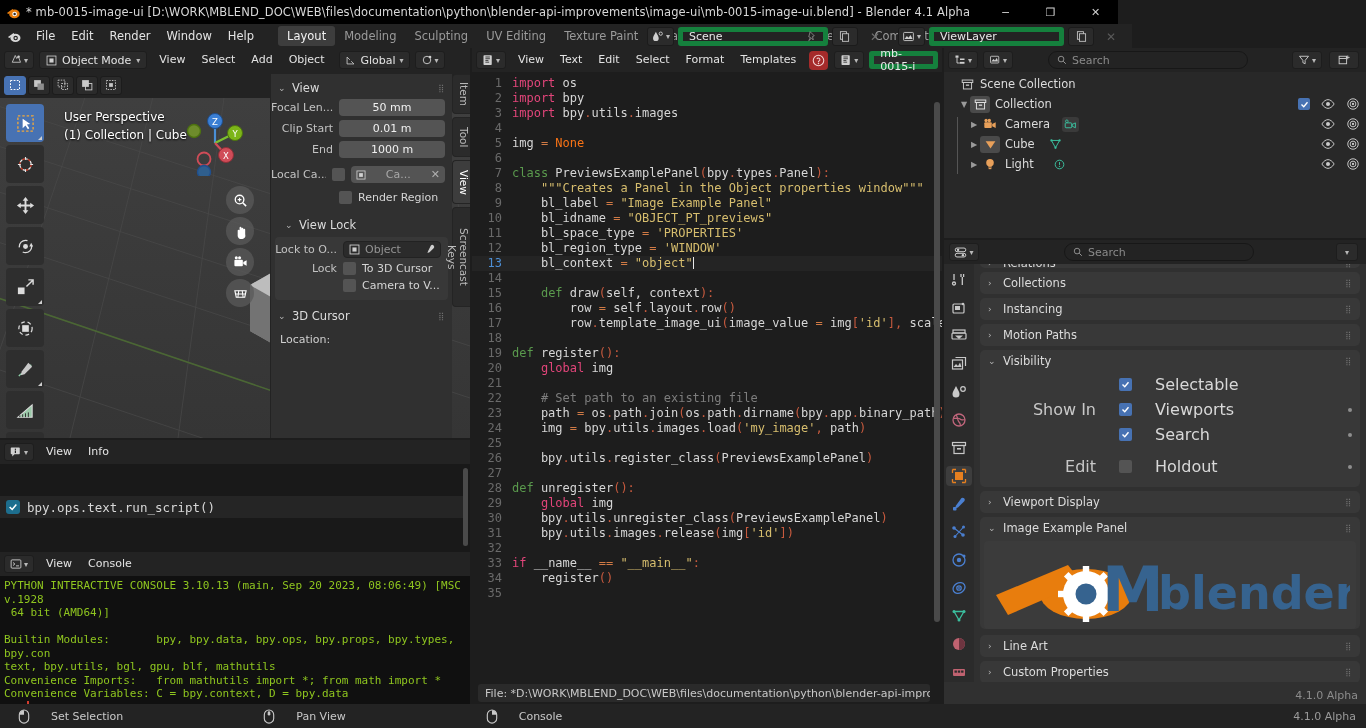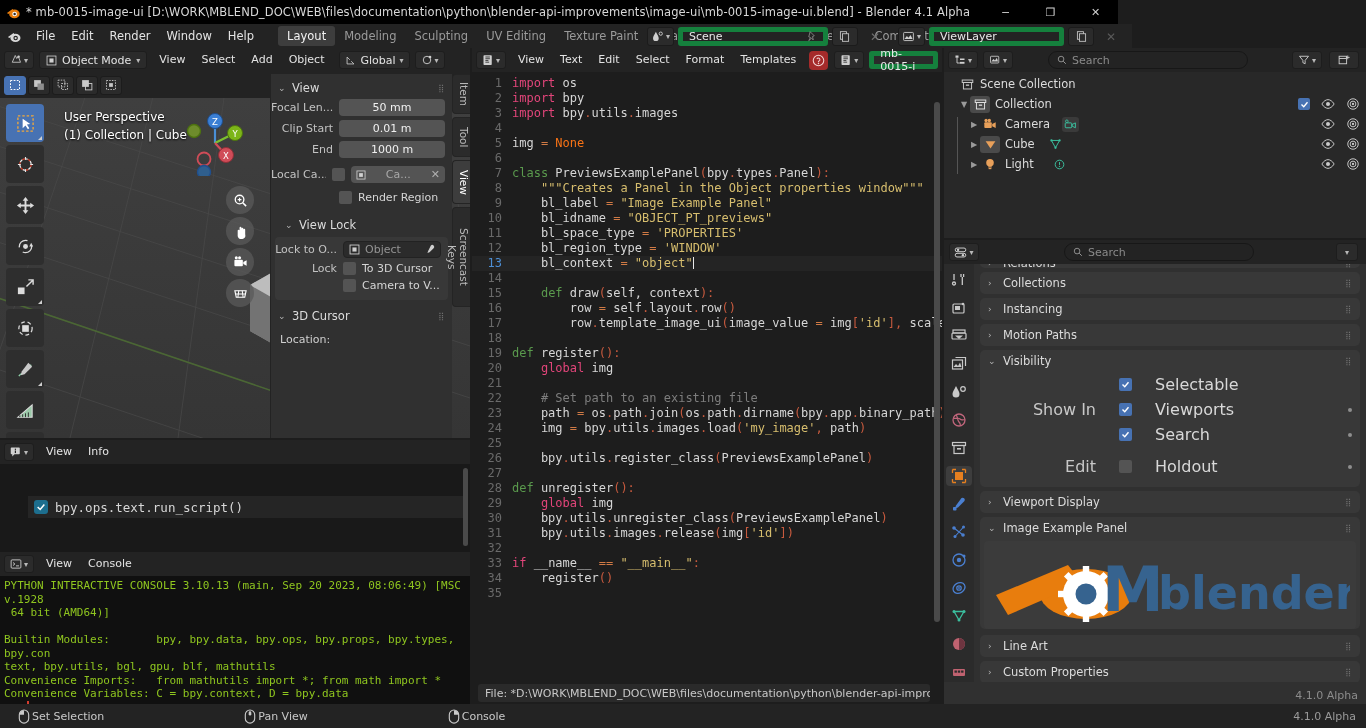--- a/index.html
+++ b/index.html
@@ -119,21 +119,21 @@
   }
   .np-tab.active { background:#3d3d3d; color:#fff; }
 
   
   #info { left:0; top:440px; width:470px; height:112px; background:#191919;}
   #info .ehdr { background:#232323; }
   .info-body { position:absolute; left:0; top:24px; right:0; bottom:0; background:#191919; }
   .info-line {
     position:absolute; left:0; right:4px; bottom:34px; height:22px; background:#252525;
     display:flex; align-items:center; gap:7px; padding-left:6px;
-    font-family:"DejaVu Sans Mono","Liberation Mono",monospace; font-size:12.5px; color:#d7d7d7;margin-left:28px;
+    font-family:"DejaVu Sans Mono","Liberation Mono",monospace; font-size:12.5px; color:#d7d7d7;
   }
   .info-chk { width:14px;height:14px;background:#1d6e8e;border-radius:3px;display:flex;align-items:center;justify-content:center;}
 
   
   #console { left:0; top:552px; width:470px; height:152px; background:#101010; }
   .con-body {
     position:absolute; left:0; top:24px; right:0; bottom:0; padding: 3px 4px;
     font-family:"DejaVu Sans Mono","Liberation Mono",monospace; font-size:11px; line-height:13.5px;
     color:#8fc61f; white-space:pre-wrap;
   }
@@ -210,21 +210,21 @@
   .imgpanel { background:#3b3b3b; border-radius:4px; margin:2px 4px 6px 4px; padding:6px; display:flex; align-items:center; justify-content:center;}
   .pr-version {
     position:absolute; right:8px; bottom:2px; font-size:11px; color:#8c8c8c;
   }
 
   
   .statusbar {
     position:absolute; left:0; bottom:0; width:1366px; height:24px; background:#232323;
     display:flex; align-items:center; gap:0; padding-left:18px;
   }
-  .sb-item { display:flex; align-items:center; gap:2px; font-size:11px; color:#c9c9c9; margin-right:140px;}
+  .sb-item { display:flex; align-items:center; gap:21px; font-size:11px; color:#c9c9c9; margin-right:140px;}
   .sb-ver { position:absolute; right:10px; font-size:11px; color:#9a9a9a;}
 
   svg { display:block; }
 </style>
 </head>
 <body>
 
 <div class="app">
 
   <div class="titlebar">

